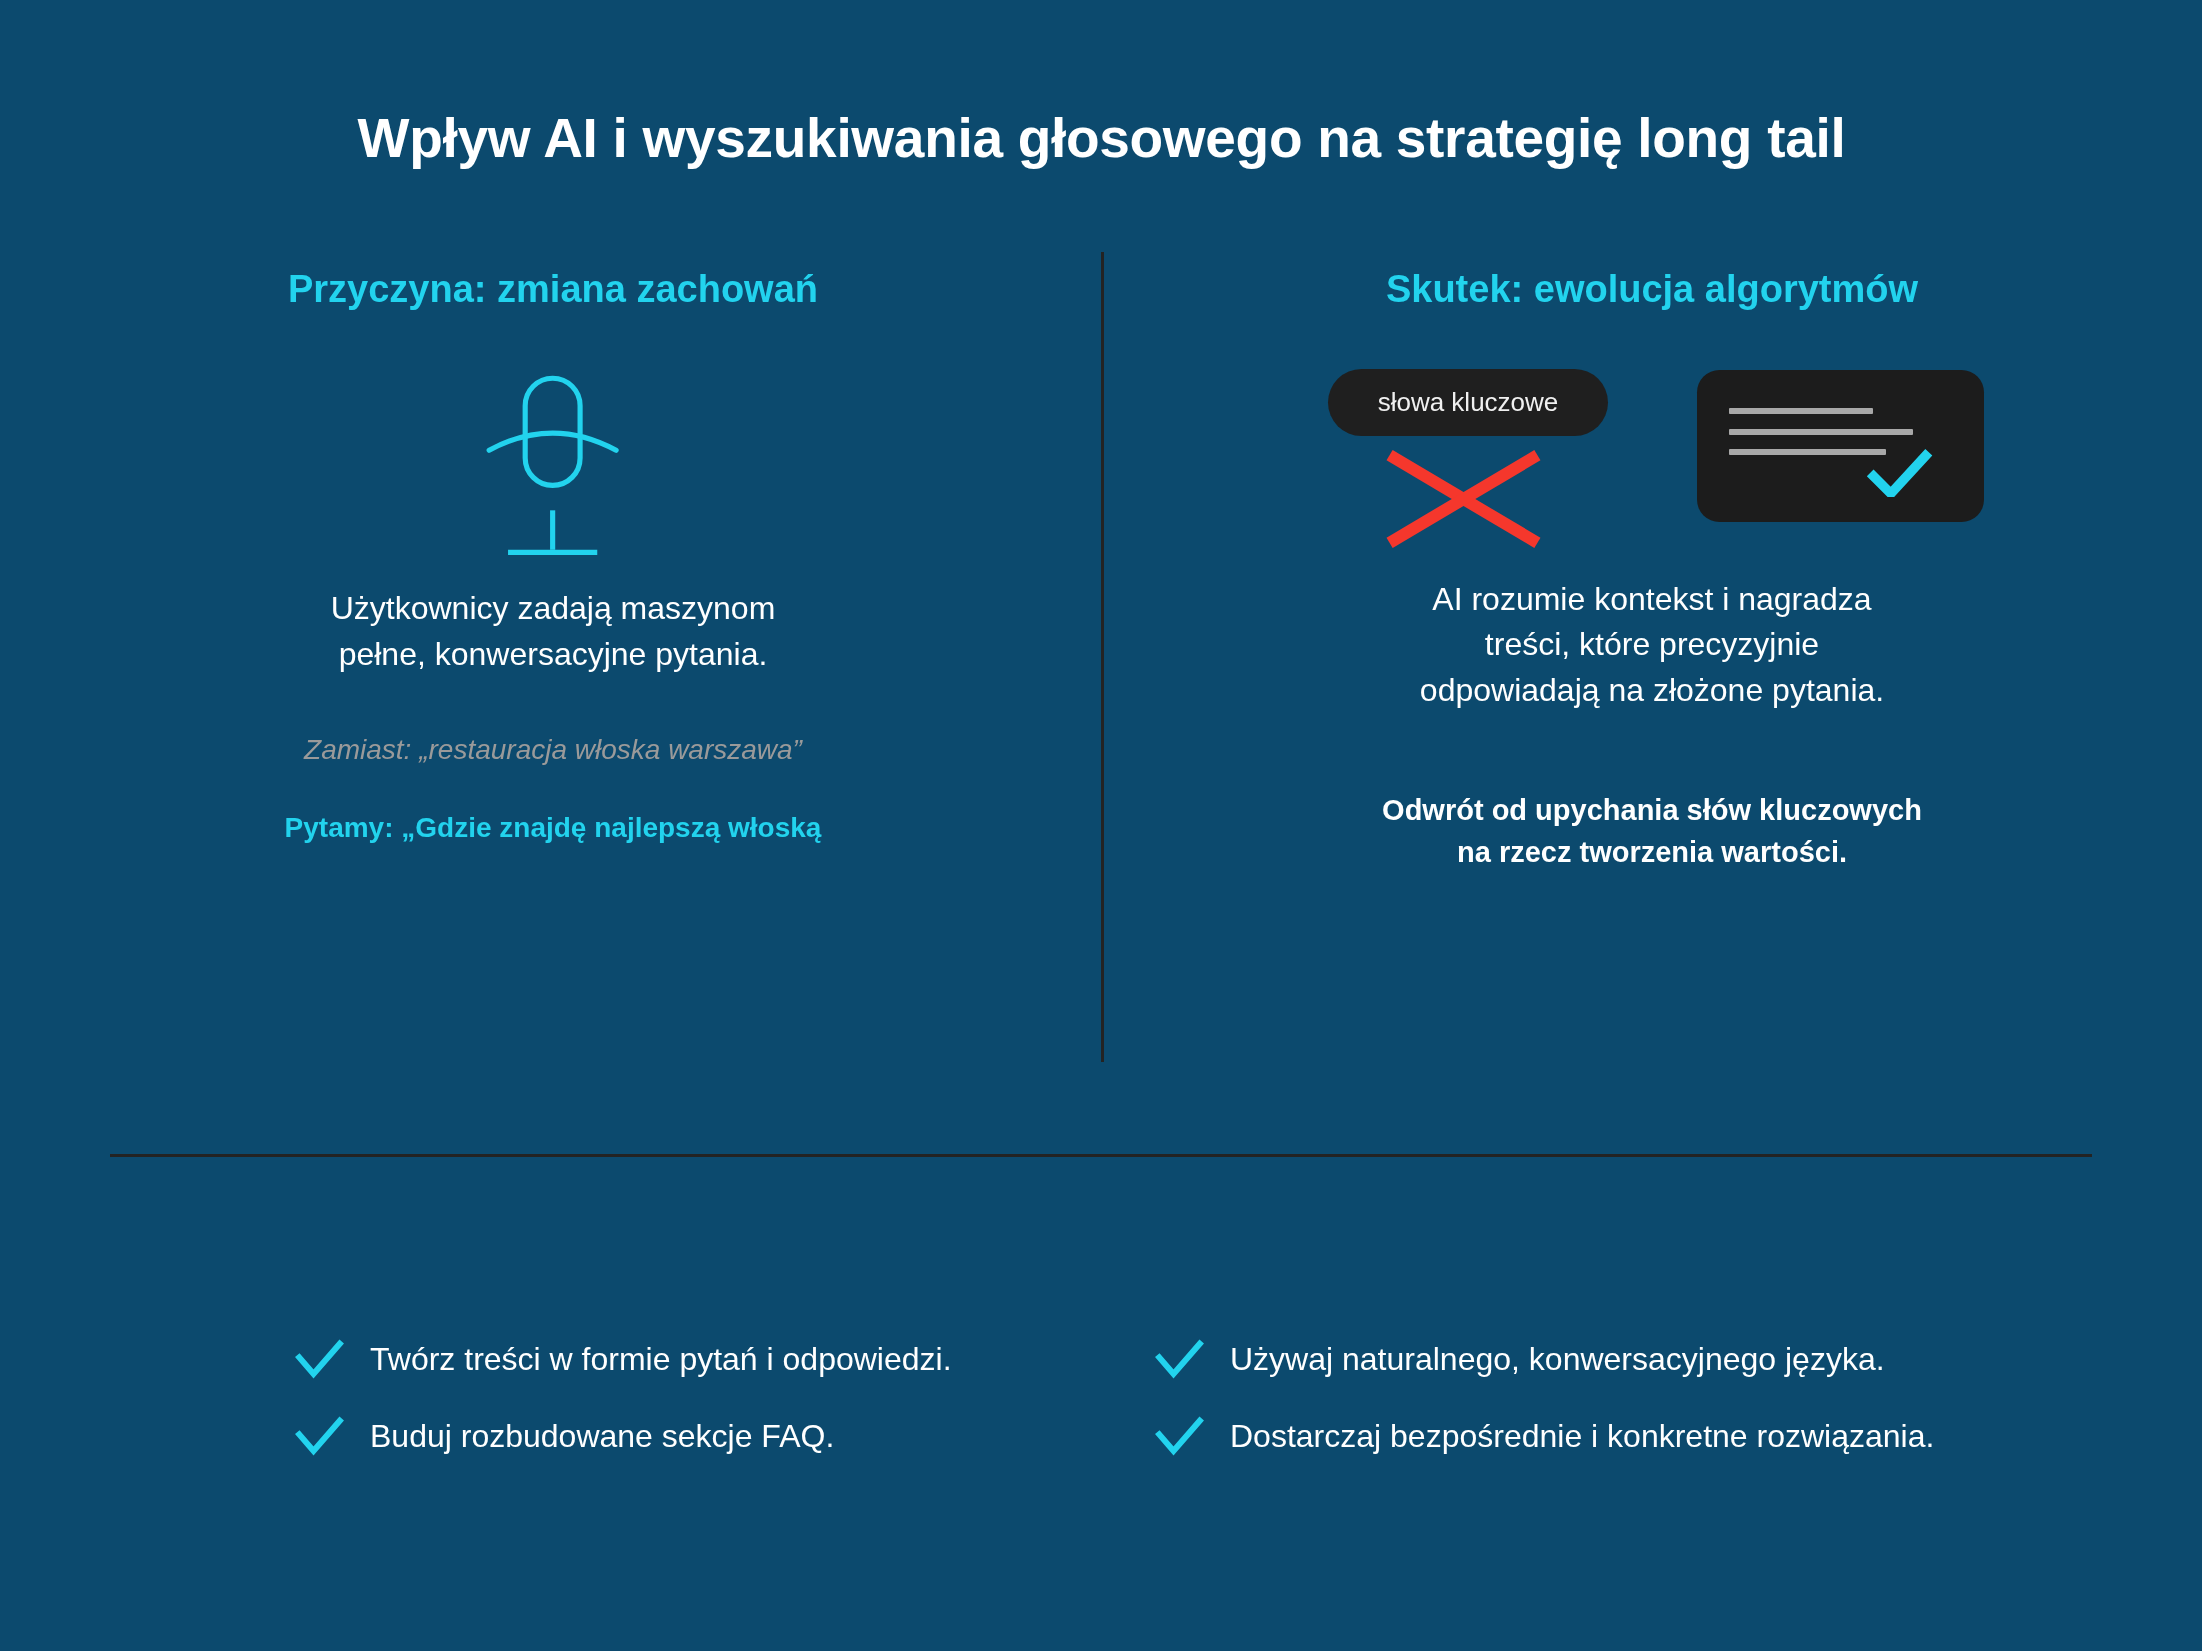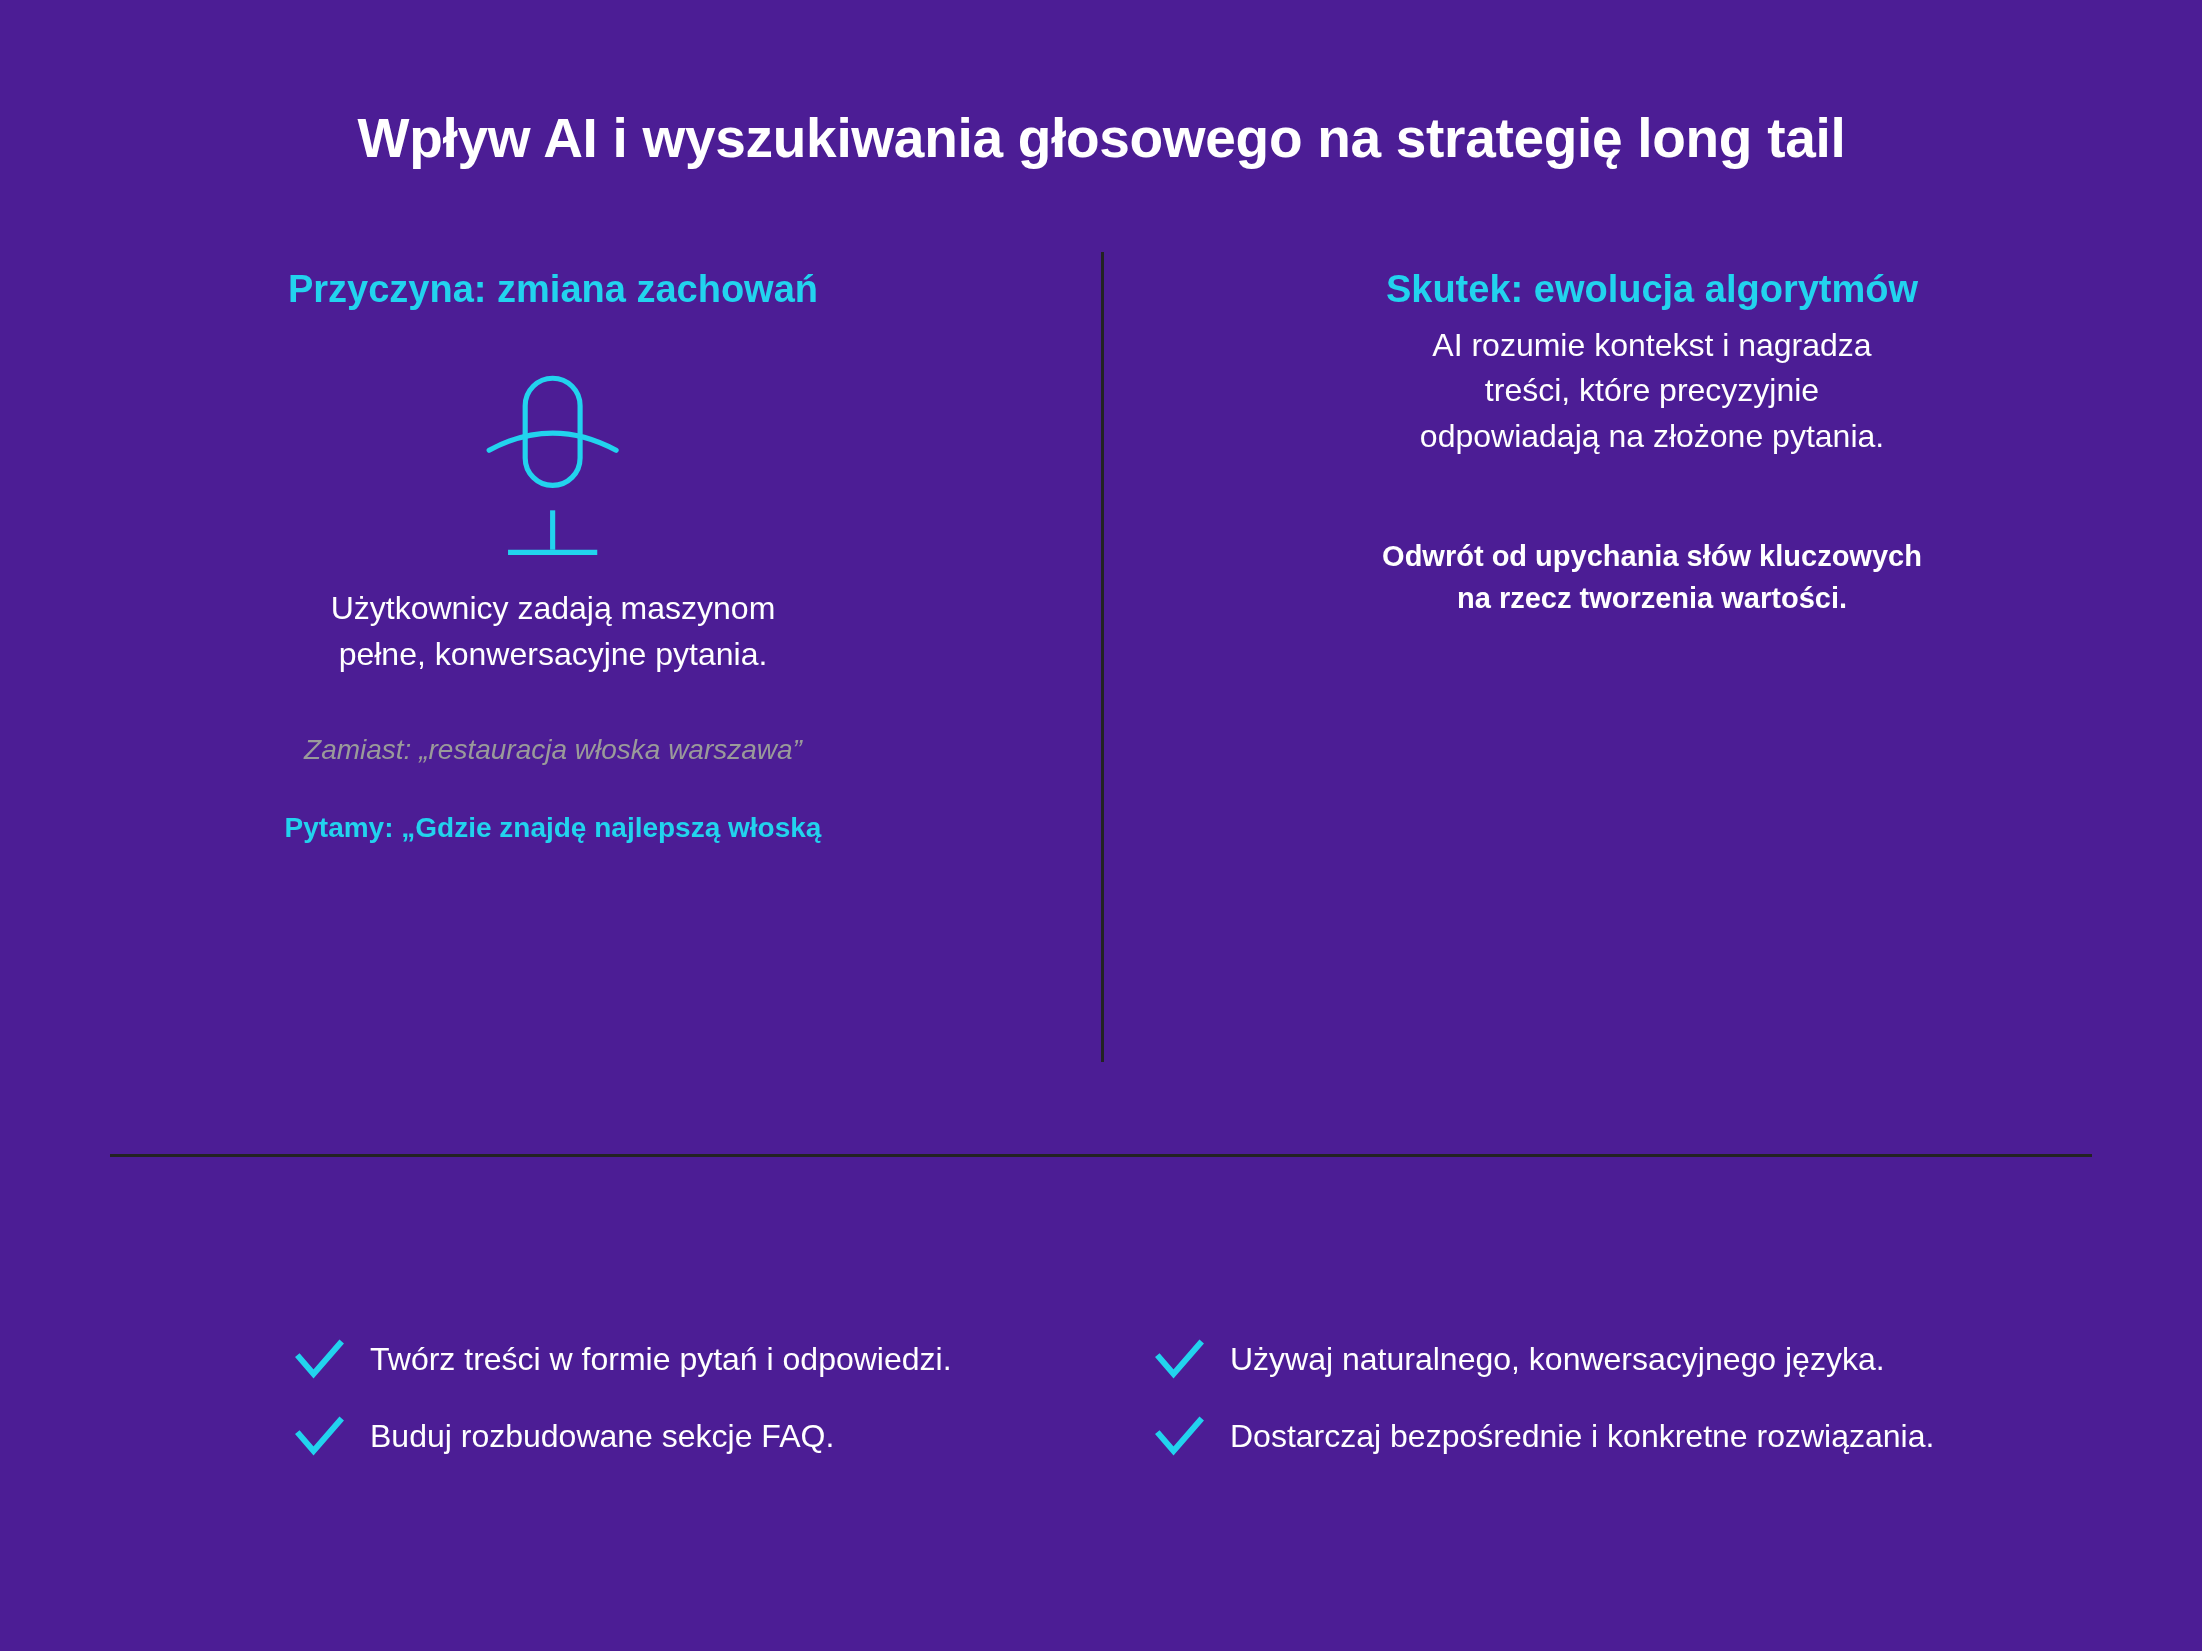--- a/index.html
+++ b/index.html
@@ -11,21 +11,21 @@
     width: 2203px;
     height: 1652px;
     overflow: hidden;
     font-family: "Liberation Sans", sans-serif;
     -webkit-font-smoothing: antialiased;
   }
   .page {
     position: relative;
     width: 2203px;
     height: 1652px;
-    background: #4c1d95;
+    background: #0c4a6e;
   }
 
   
   .main-title {
     position: absolute;
     left: 0;
     top: 71px;
     width: 2203px;
     text-align: center;
     font-size: 55px;
@@ -242,20 +242,45 @@
     <p class="note-accent">
       <span>Pytamy: „Gdzie znajdę najlepszą włoską</span><br>
     </p>
 
   </div>
 
   <div class="col col-right">
 
     <h2 class="col-heading">Skutek: ewolucja algorytmów</h2>
 
+    <div class="algo-graphic">
+
+      <div class="keyword-pill">
+        <span>słowa kluczowe</span>
+      </div>
+
+      <div class="x-mark">
+        <svg width="165" height="102" viewBox="0 0 192 118">
+          <line x1="10" y1="8" x2="182" y2="110" stroke="#f5372c" stroke-width="14" stroke-linecap="butt"></line>
+          <line x1="182" y1="8" x2="10" y2="110" stroke="#f5372c" stroke-width="14" stroke-linecap="butt"></line>
+        </svg>
+      </div>
+
+      <div class="result-card">
+        <div class="card-line l1"></div>
+        <div class="card-line l2"></div>
+        <div class="card-line l3"></div>
+        <div class="card-check">
+          <svg width="69" height="50" viewBox="0 0 80 58">
+            <polyline points="6,30 30,54 74,6" fill="none" stroke="#22d3ee" stroke-width="11" stroke-linecap="butt" stroke-linejoin="miter"></polyline>
+          </svg>
+        </div>
+      </div>
+
+    </div>
 
     <p class="body-text right-body">
       <span>AI rozumie kontekst i nagradza</span><br>
       <span>treści, które precyzyjnie</span><br>
       <span>odpowiadają na złożone pytania.</span>
     </p>
 
     <p class="strong-note">
       <span>Odwrót od upychania słów kluczowych</span><br>
       <span>na rzecz tworzenia wartości.</span>

